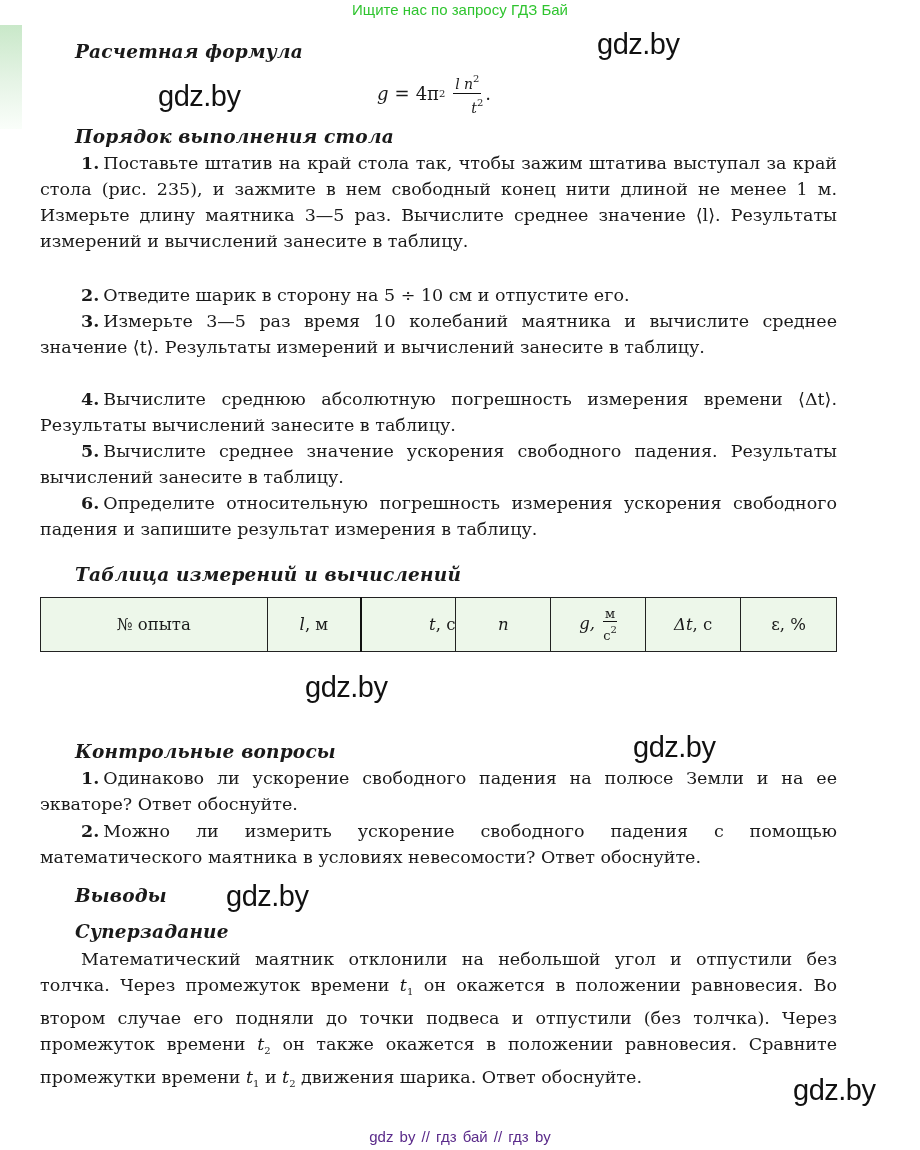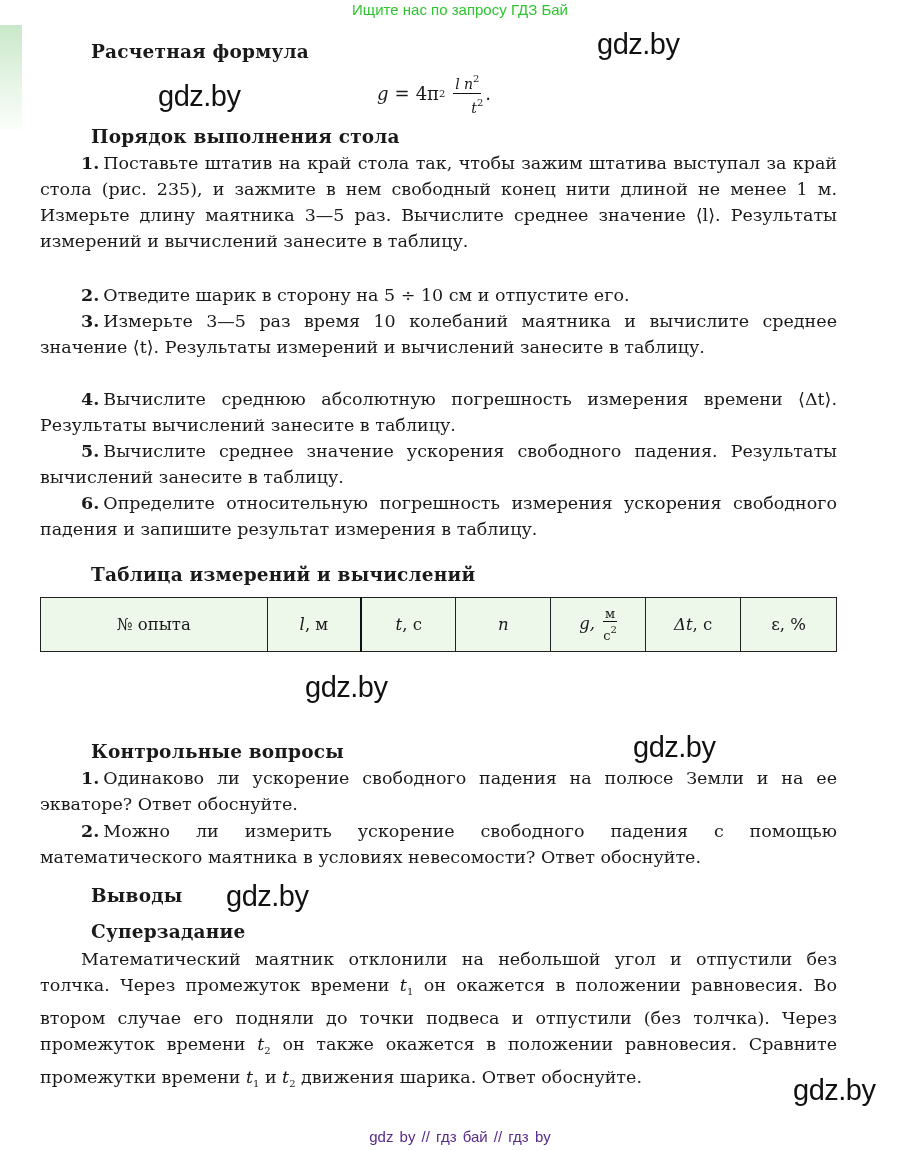--- a/index.html
+++ b/index.html
@@ -7,21 +7,21 @@
   body { position: relative; font-family: "DejaVu Serif", "Liberation Serif", serif; color: #1a1a1a; }
 
   .top-banner { position: absolute; top: 0; left: 0; width: 920px; text-align: center;
     font-family: "Liberation Sans", sans-serif; font-size: 15px; color: #2fc42f; line-height: 20px; }
   .side-bar { position: absolute; left: 0; top: 25px; width: 22px; height: 104px;
     background: linear-gradient(to bottom, #c9e8c9 0%, #e6f4e6 55%, #fafefa 100%); }
 
   .wm { position: absolute; font-family: "Liberation Sans", sans-serif; font-size: 29px;
     color: #111; letter-spacing: -0.5px; line-height: 1; }
 
-  .heading { position: absolute; left: 91px; font-weight: bold;
+  .heading { position: absolute; left: 75px; font-style: italic; font-weight: bold;
     font-size: 18.5px; line-height: 22px; letter-spacing: 0.2px; text-align: right; }
 
   .formula { position: absolute; left: 377px; top: 70px; font-family: "DejaVu Serif", serif;
     font-size: 18px; display: flex; align-items: center; }
   .formula i { font-style: italic; }
   .frac { display: inline-flex; flex-direction: column; align-items: center; margin: 0 2px 0 6px; }
   .frac .num { font-size: 14px; border-bottom: 1px solid #111; padding: 0 2px; line-height: 17px; }
   .frac .den { font-size: 14px; line-height: 17px; margin-left: 20px; }
   sup { font-size: 10px; vertical-align: 7px; }
   sub { font-size: 10px; vertical-align: -4px; }
@@ -30,21 +30,21 @@
     text-align: justify; text-indent: 41px; }
   .para b { font-weight: bold; margin-right: 4px; }
   .para i { font-style: italic; }
 
   table.measure { position: absolute; left: 40px; top: 597px; width: 797px; border-collapse: collapse;
     font-size: 16.5px; }
   table.measure td, table.measure th { border: 1.5px solid #222; font-weight: normal; }
   table.measure thead th { background: #edf7ea; height: 54px; text-align: center; }
   table.measure tbody td { height: 36px; padding-left: 8px; }
   table.measure th i { font-style: italic; }
-  table.measure .thick { border-left: 2.5px solid #111; }
+  table.measure .thick { border-left: 2.5px solid #111; text-align: right; }
   .unitfrac { display: inline-flex; flex-direction: column; align-items: center; vertical-align: middle; margin-left: 8px; font-size: 13px; }
   .unitfrac .n { border-bottom: 1px solid #111; line-height: 15px; padding: 0 2px; }
   .unitfrac .d { line-height: 15px; }
 
   .footer { position: absolute; top: 1128px; left: 0; width: 920px; text-align: center;
     font-family: "Liberation Sans", sans-serif; font-size: 15px; color: #5a2a8a; word-spacing: 2px; }
 </style>
 </head>
 <body>
 

